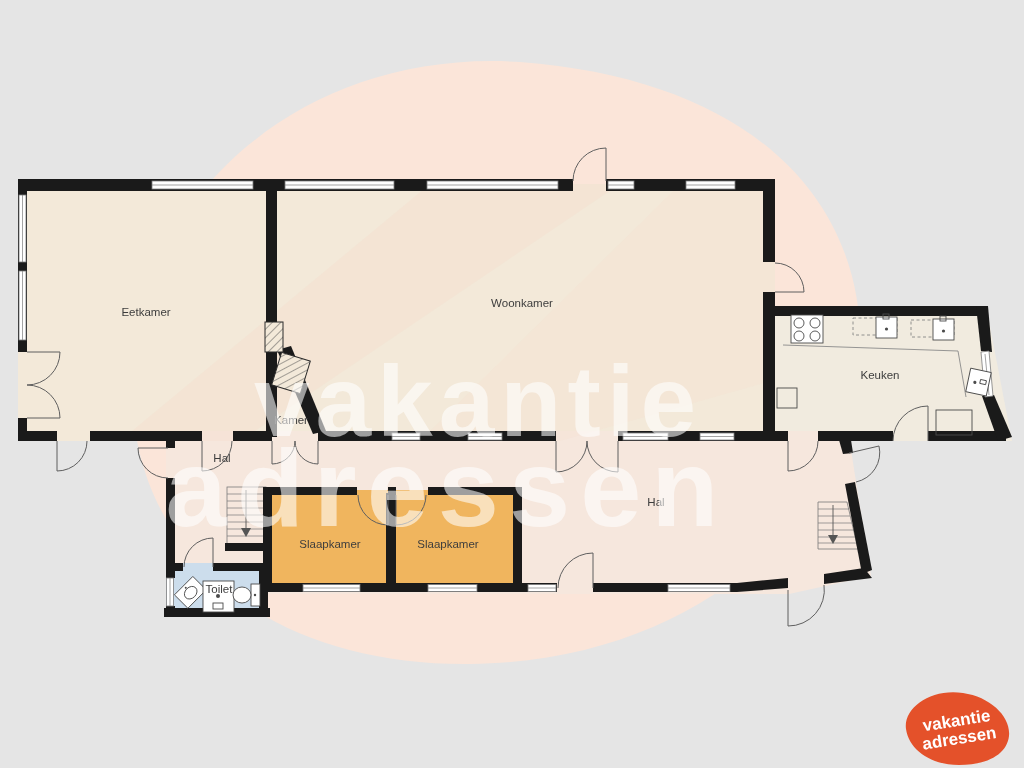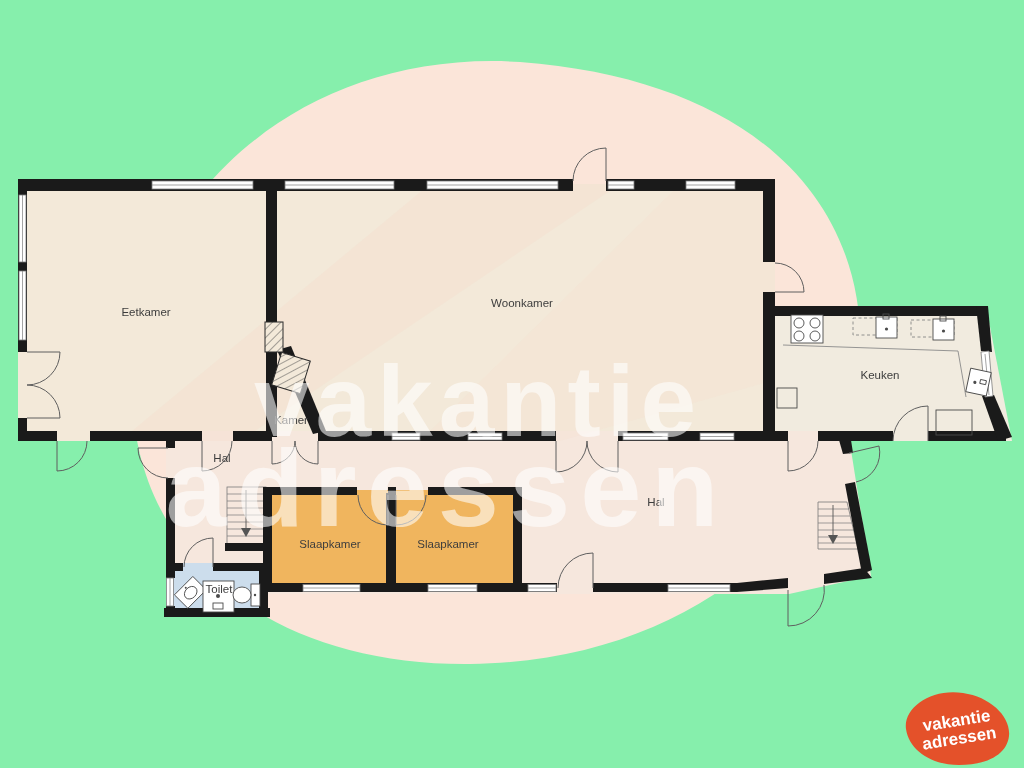--- a/index.html
+++ b/index.html
@@ -1,17 +1,17 @@
 <!DOCTYPE html>
 <html style="--c-wall: #1a1a1a; --c-floor_main: #f3e9d9; --c-floor_kitchen: #f1ebdf; --c-floor_hall: #f6e7dd; --c-floor_bedroom: #f0b55e; --c-floor_toilet: #ccddec; --c-blob: #fbe5d9; --c-logo_orange: #e4512a; --c-label: #3d3d3d; --c-watermark: rgba(255,255,255,0.58);"><head>
 <meta charset="utf-8">
 <style>
   html,body{margin:0;padding:0;background:#fff;width:1024px;height:768px;overflow:hidden;
     font-family:"Liberation Sans", sans-serif;}
-  #stage{position:relative;width:1024px;height:768px;background:#86efac;}
+  #stage{position:relative;width:1024px;height:768px;background:#e5e5e5;}
   svg{position:absolute;left:0;top:0;}
   .w{fill:var(--c-wall,#1a1a1a);}
   .win{fill:#ffffff;stroke:#7c7c7c;stroke-width:0.8;}
   .wl{stroke:#7c7c7c;stroke-width:0.7;}
   .d{stroke:#5f5f5f;stroke-width:1;fill:none;}
   .fx{stroke:#4a4a4a;stroke-width:0.9;fill:#ffffff;}
   .fxn{stroke:#4a4a4a;stroke-width:0.9;fill:none;}
   .cnt{stroke:#8a8a8a;stroke-width:0.9;fill:none;}
   .dash{stroke:#7a7a7a;stroke-width:0.8;fill:none;stroke-dasharray:3,2.5;}
   .stair{fill:var(--c-floor_hall,#f6e7dd);stroke:#7a7a7a;stroke-width:0.8;}

